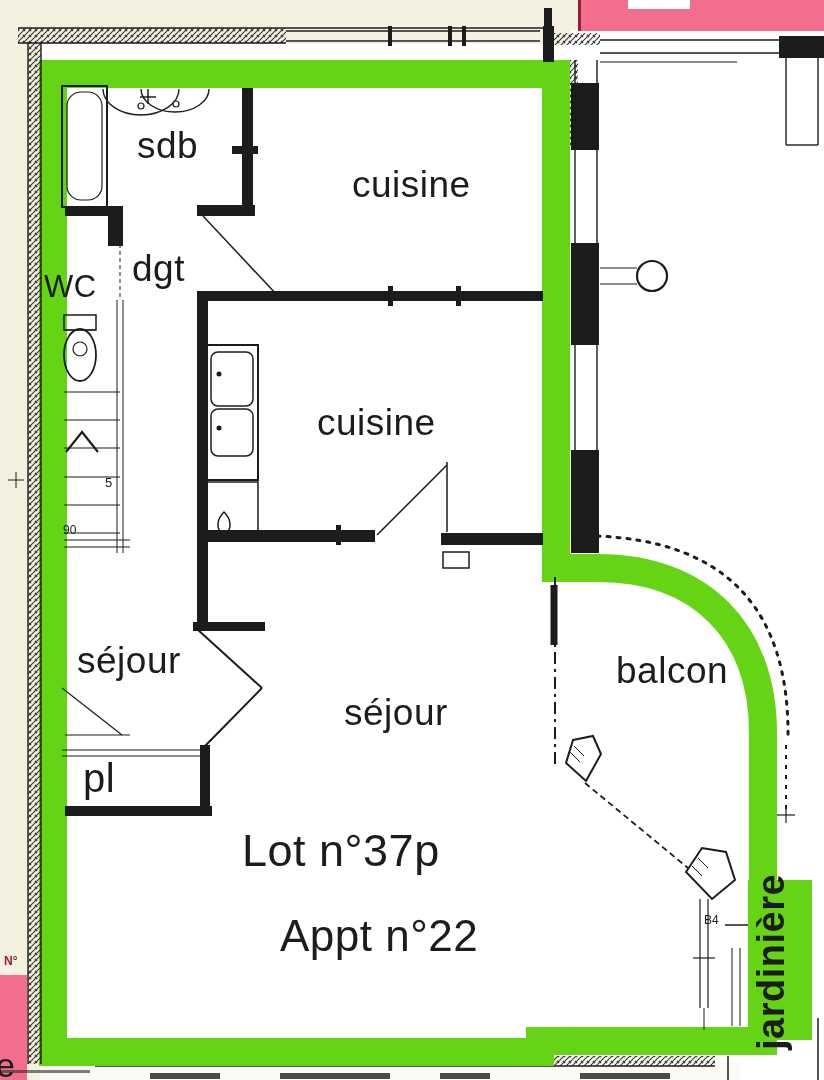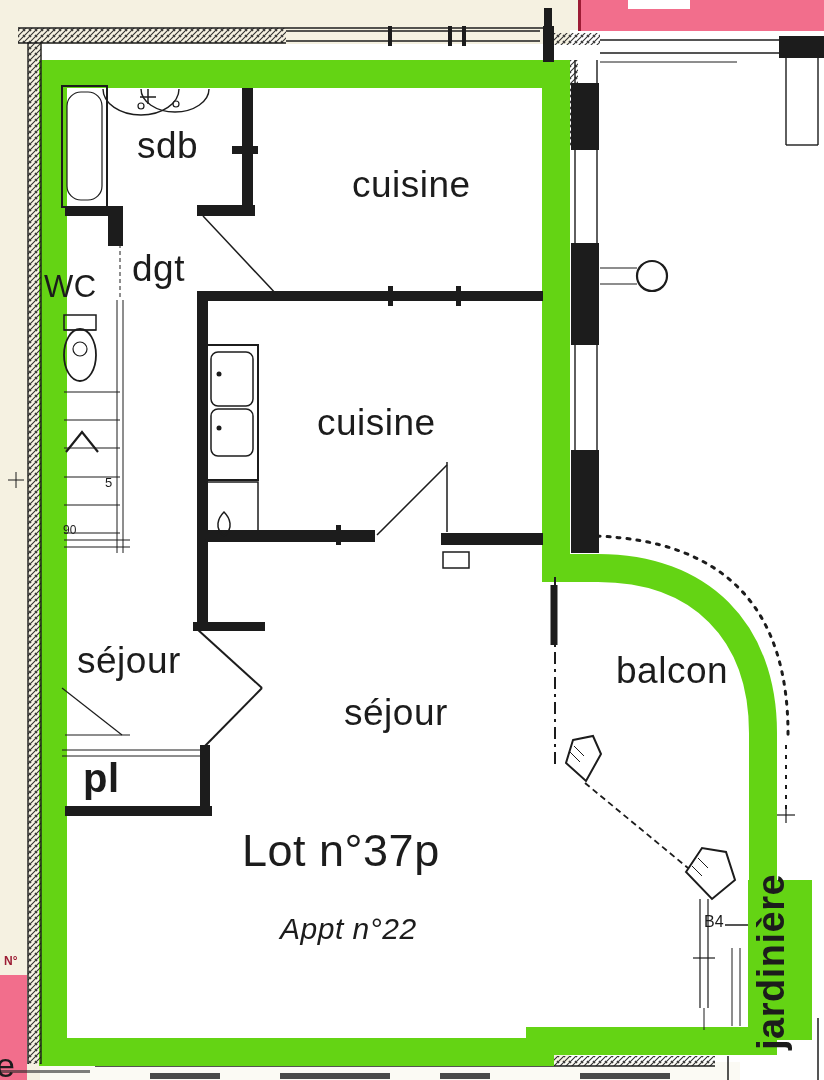--- a/index.html
+++ b/index.html
@@ -13,21 +13,21 @@
     text-align:right;
   }
   .plan-svg{position:absolute;left:0;top:0;}
   .lbl{
     position:absolute;
     color:var(--ink,#1c1c1c);
     white-space:nowrap;
     line-height:1;
     letter-spacing:0.5px;
   }
-  .lbl-bold{font-weight:700;}
+  .lbl-bold{font-weight:400;}
   .lbl-rot{
     transform:rotate(-90deg);
     transform-origin:0 0;
     font-weight:600;
   }
   .lbl-tiny{letter-spacing:0;}
   .pink-mark{color:var(--zone_pink_edge,#9c1c34);}
   
   .ink-art{stroke:var(--ink,#1c1c1c);}
   .ink-fill{fill:var(--ink,#1c1c1c);}
@@ -232,21 +232,21 @@
   <div class="lbl" style="left:44px;top:271px;font-size:31px;">WC</div>
   <div class="lbl" style="left:132px;top:250px;font-size:37px;">dgt</div>
   <div class="lbl" style="left:317px;top:404px;font-size:37px;">cuisine</div>
   <div class="lbl" style="left:77px;top:642px;font-size:37px;">séjour</div>
   <div class="lbl" style="left:344px;top:694px;font-size:37px;">séjour</div>
   <div class="lbl" style="left:616px;top:652px;font-size:37px;">balcon</div>
   <div class="lbl lbl-bold" style="left:83px;top:758px;font-size:40px;">pl</div>
   <div class="lbl lbl-rot" style="left:752px;top:1050px;font-size:38px;">jardinière</div>
 
   <div class="lbl" style="left:242px;top:828px;font-size:45px;">Lot n°37p</div>
-  <div class="lbl" style="left:280px;top:914px;font-size:30px;font-style:italic;">Appt n°22</div>
+  <div class="lbl" style="left:280px;top:914px;font-size:44px;">Appt n°22</div>
 
   <div class="lbl lbl-tiny" style="left:63px;top:476px;font-size:12px;margin-top:48px;">90</div>
   <div class="lbl lbl-tiny" style="left:105px;top:476px;font-size:13px;">5</div>
-  <div class="lbl lbl-tiny" style="left:704px;top:914px;font-size:16px;">B4</div>
+  <div class="lbl lbl-tiny" style="left:704px;top:914px;font-size:12px;">B4</div>
   <div class="lbl" style="left:-4px;top:1048px;font-size:34px;">e</div>
   <div class="lbl lbl-tiny pink-mark" style="left:4px;top:955px;font-size:12px;font-weight:700;">N°</div>
 
 </div>
 
 </body></html>

